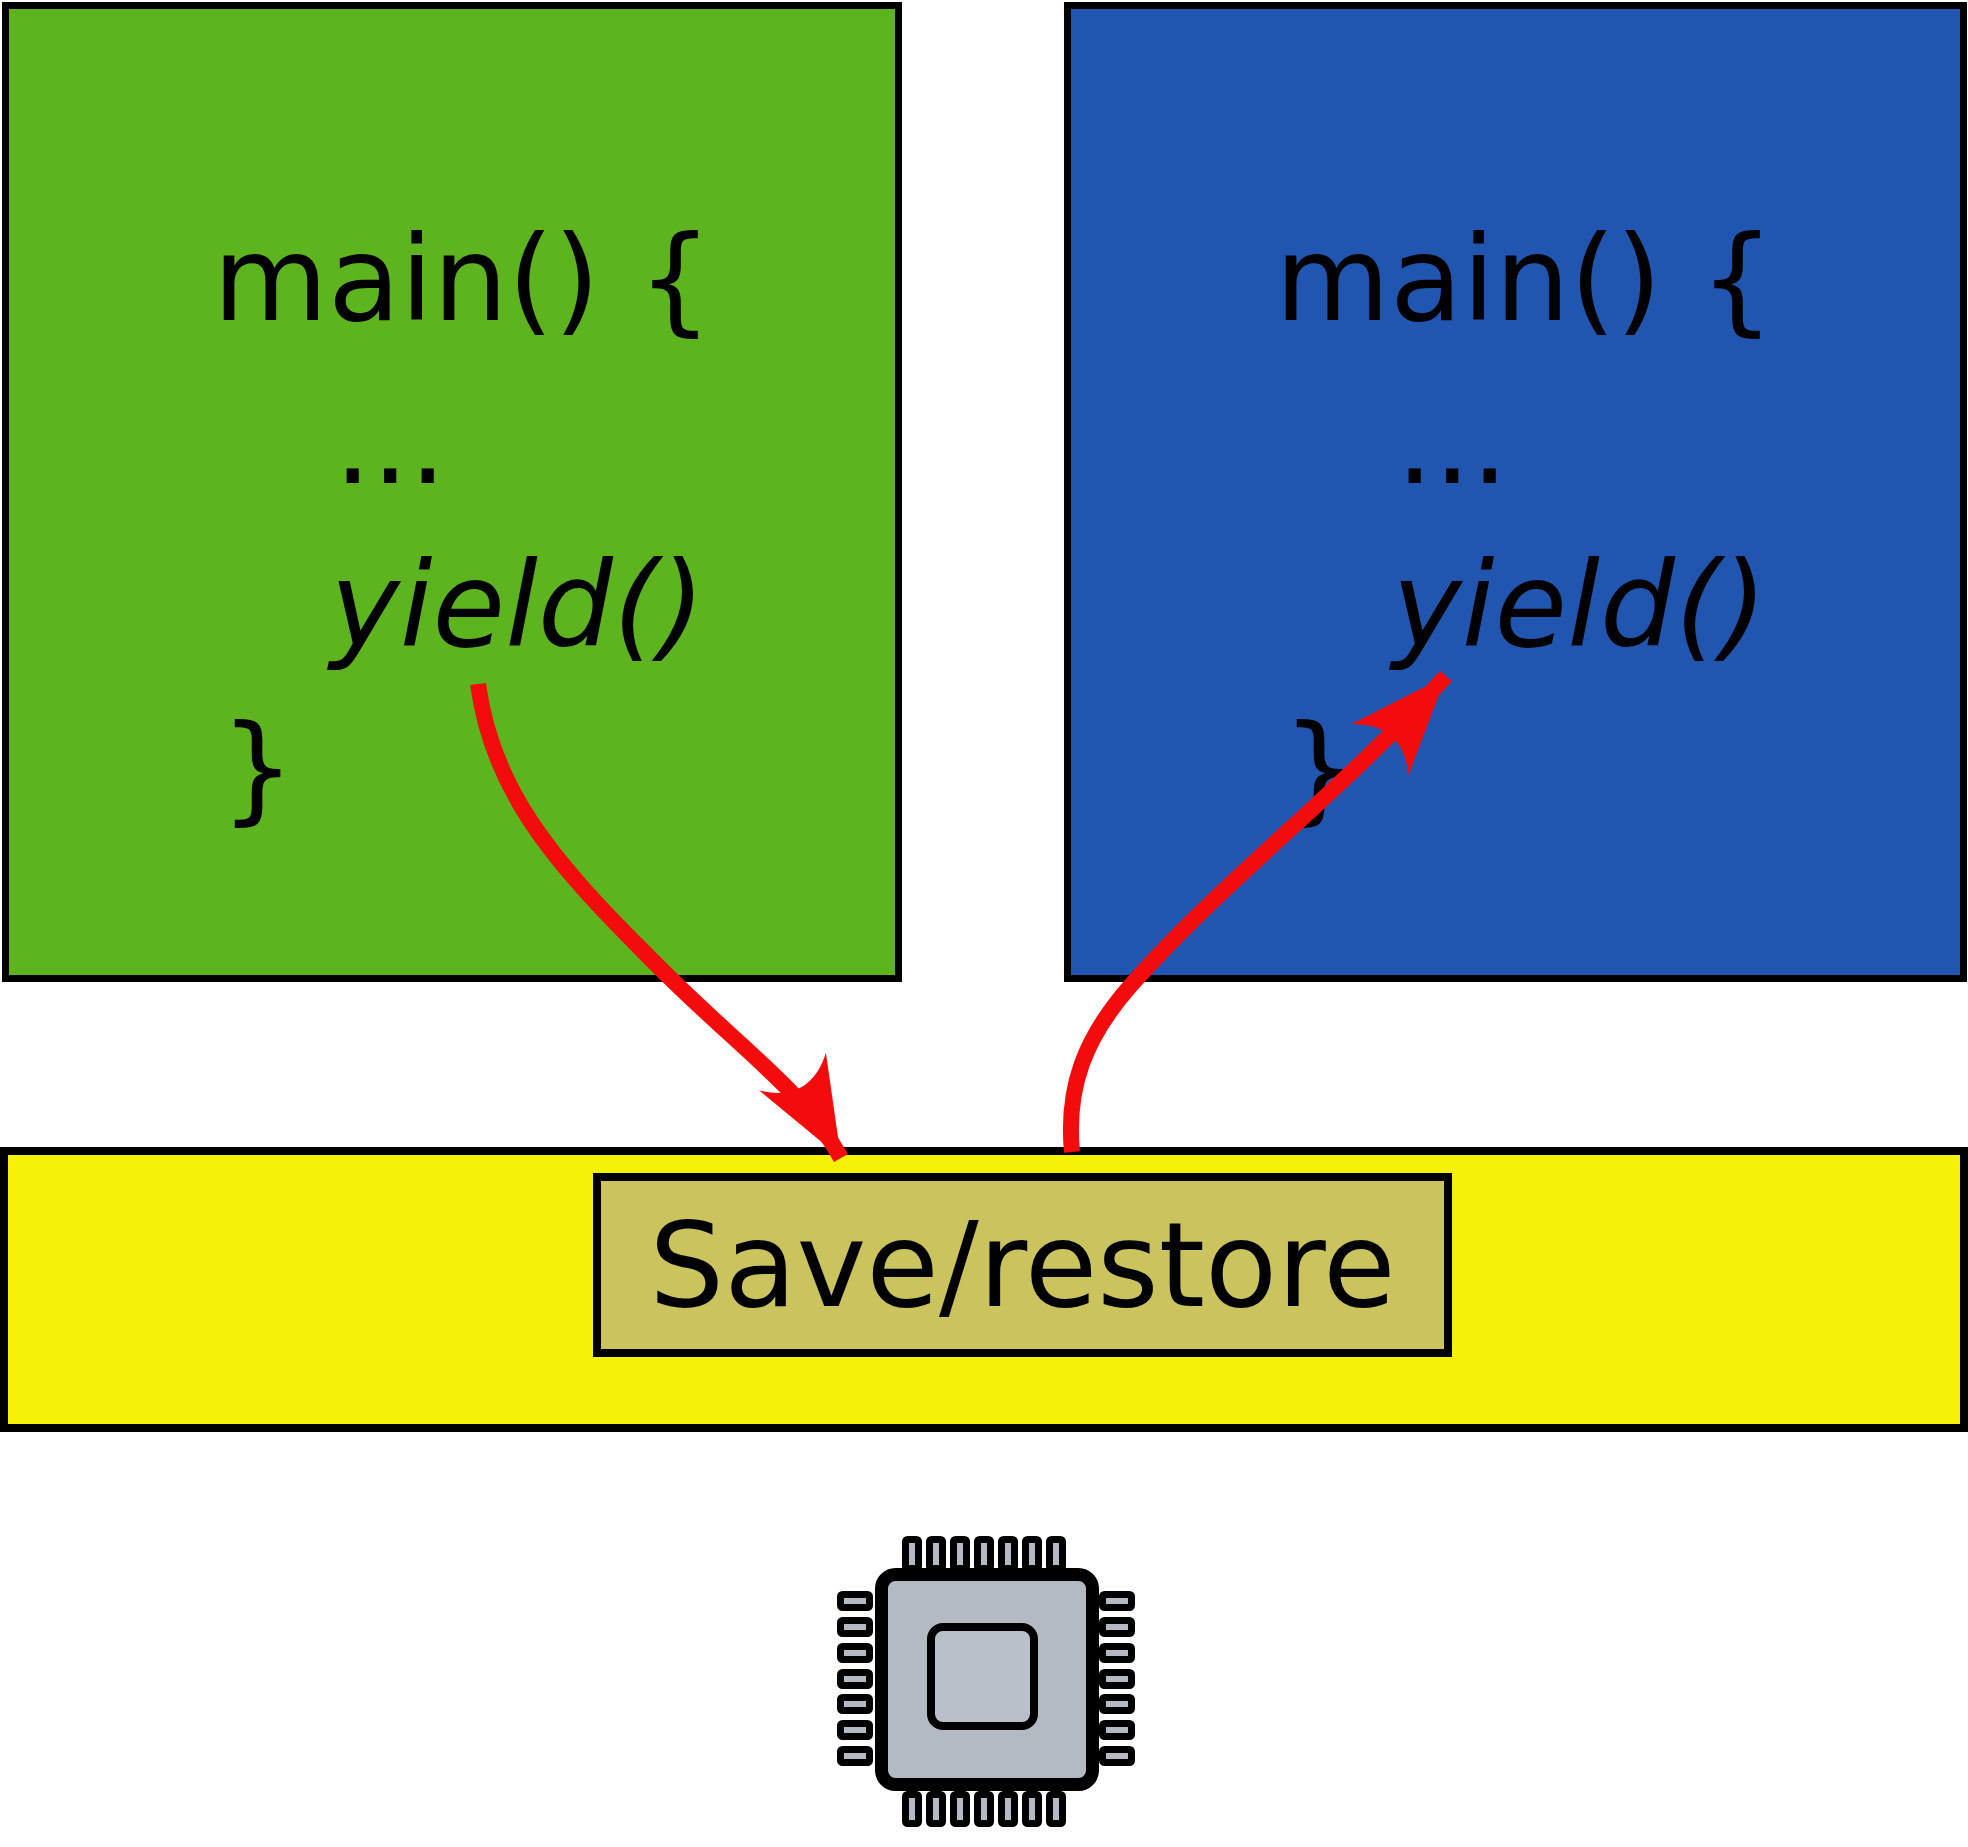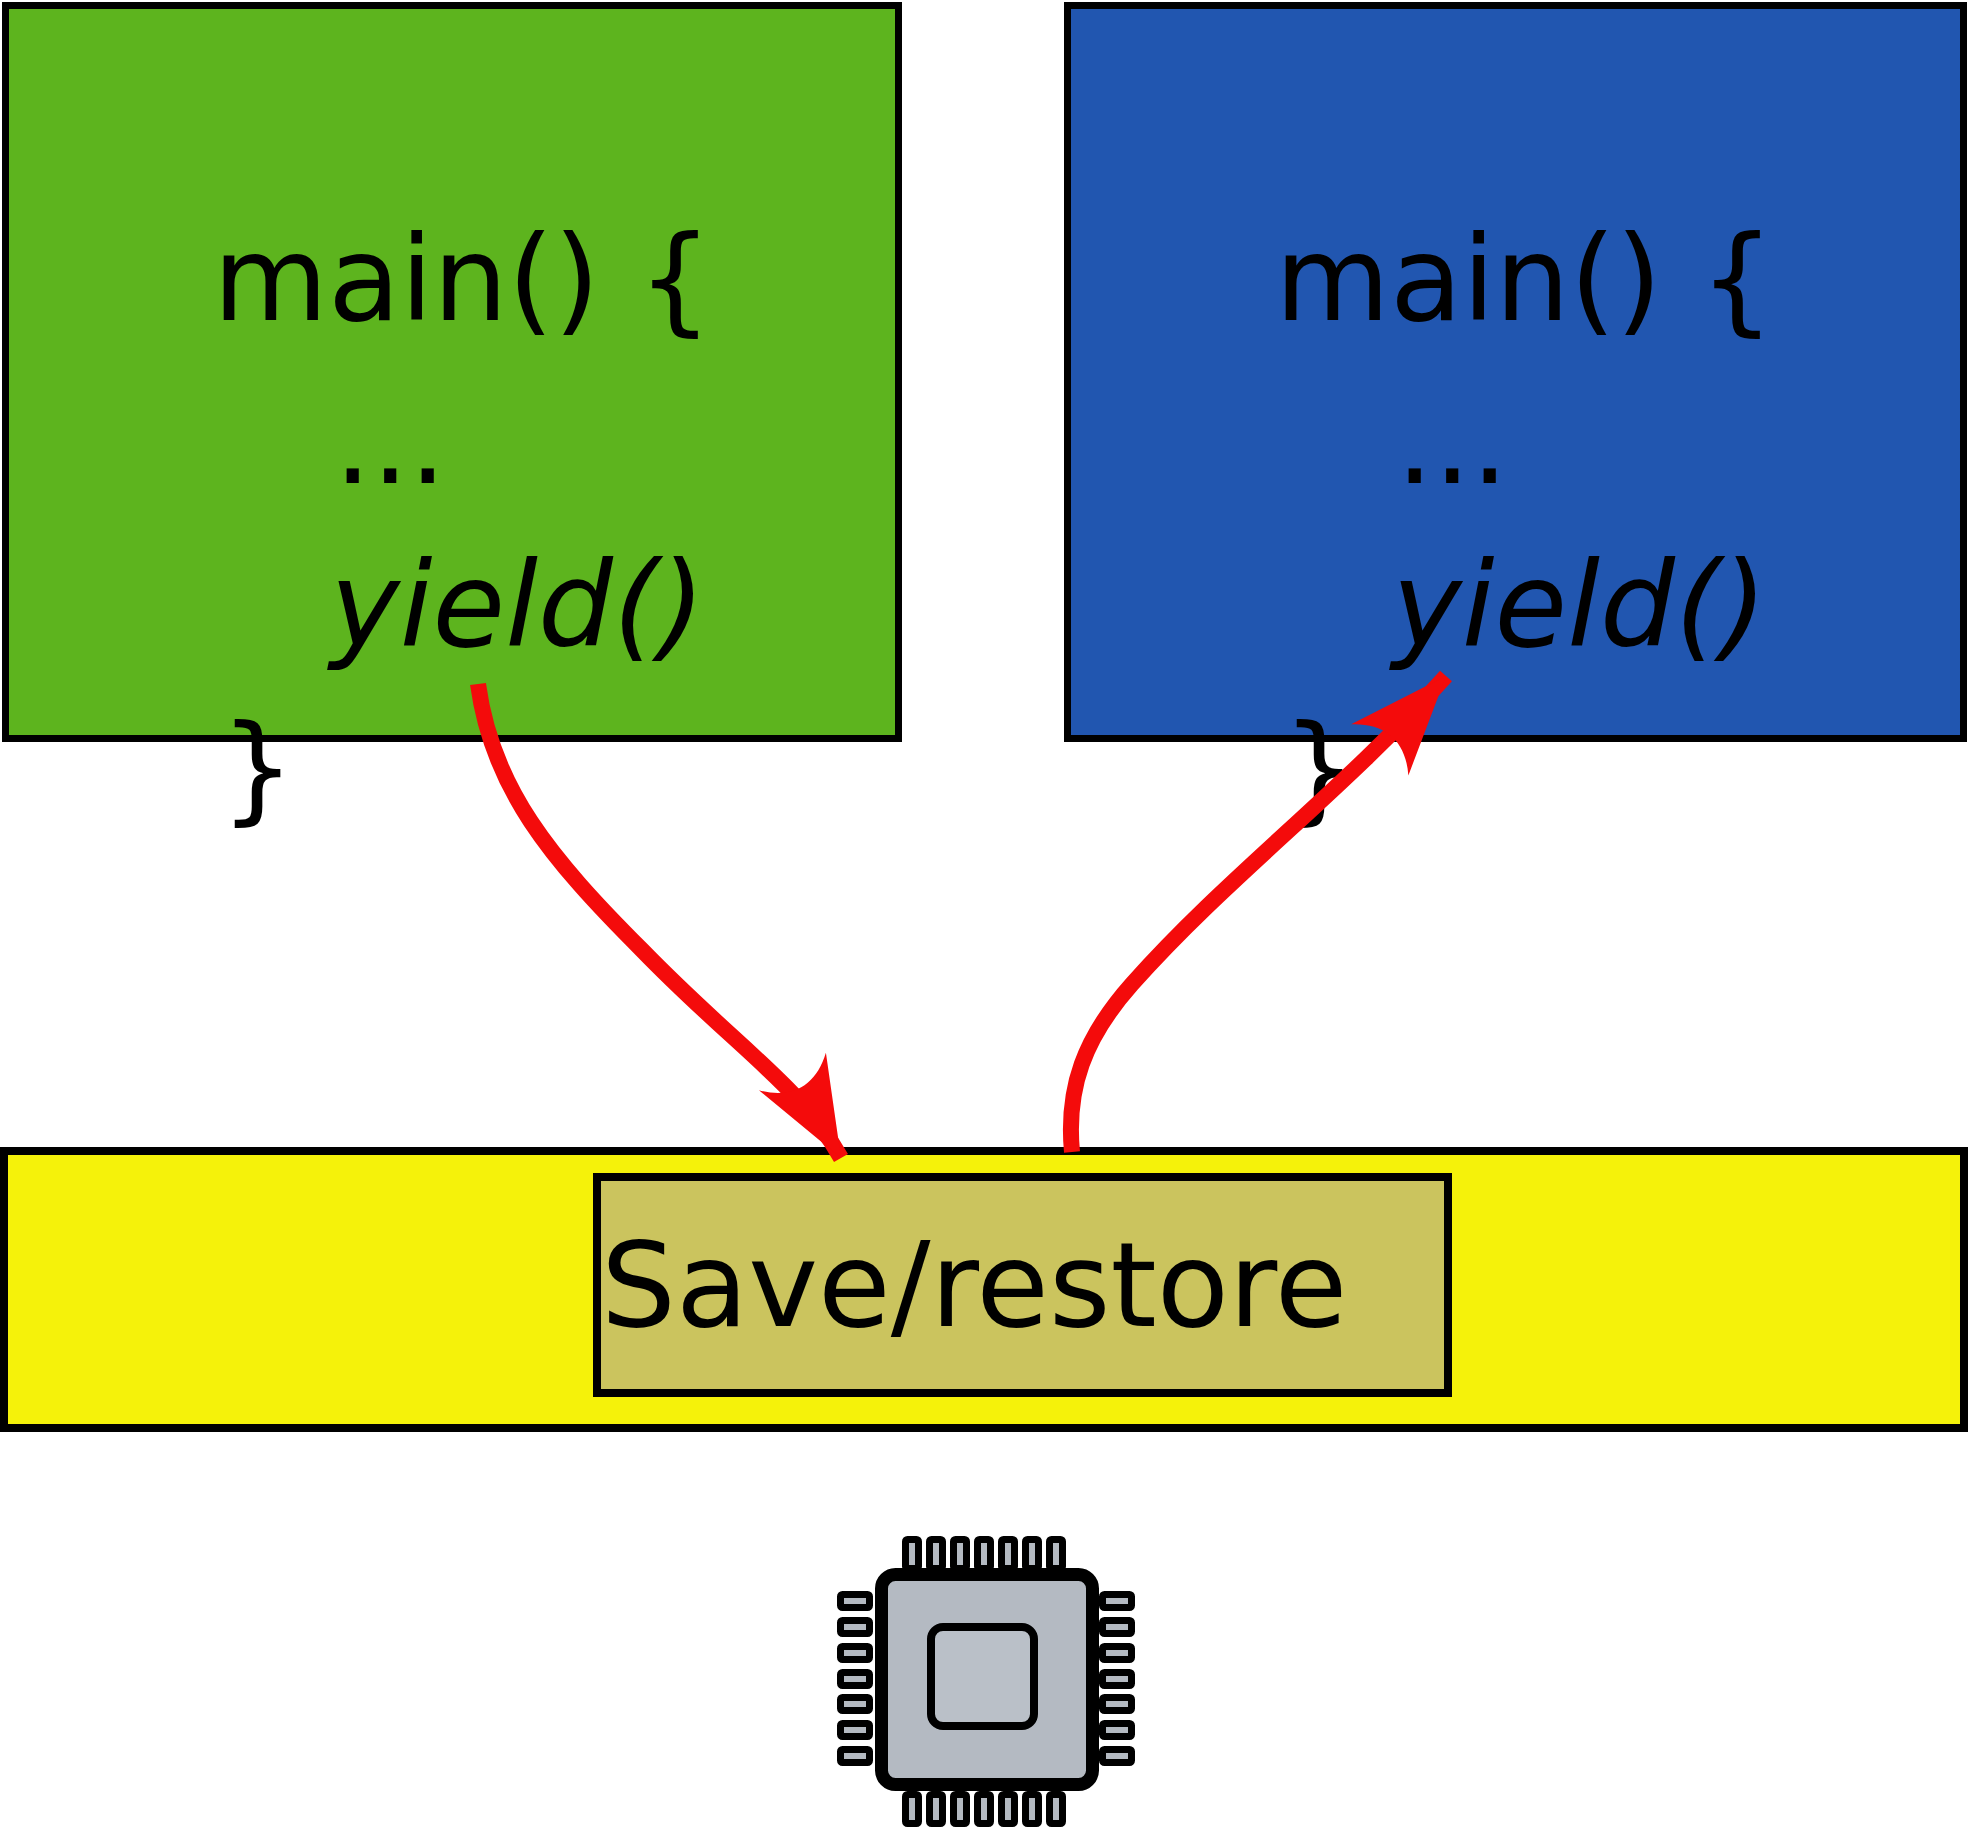--- a/index.html
+++ b/index.html
@@ -2,45 +2,45 @@
 <html style="--green-box: #5db41e; --blue-box: #2156b0; --yellow-bar: #f5f20a; --save-restore-box: #cbc45e; --arrow-red: #f40b0b; --chip-body: #b4bac2; --chip-core: #bac0c8; --outline: #000000;"><head>
 <meta charset="utf-8">
 <style>
   html,body{margin:0;padding:0;}
   body{
     width:1968px;height:1847px;position:relative;overflow:hidden;
     background:#ffffff;
     font-family:"DejaVu Sans", sans-serif;
   }
   .code-box{
-    position:absolute;top:2px;height:740px;box-sizing:border-box;
+    position:absolute;top:2px;height:980px;box-sizing:border-box;
     border:7px solid var(--outline,#000);
     padding-left:36px;
   }
   .code-box.green{left:2px;width:900px;background:var(--green-box,#5db41e);}
   .code-box.blue{left:1064px;width:903px;background:var(--blue-box,#2156b0);}
   .code-line{
     position:absolute;display:block;
     font-size:118px;line-height:118px;letter-spacing:0;
     color:#000;white-space:pre;
   }
   .code-line.l0{left:204px;top:211px;}
   .code-line.l1{left:325px;top:374px;}
   .code-line.l2{left:321px;top:537px;font-style:italic;}
   .code-line.l3{left:211px;top:700px;}
   .scheduler-bar{
     position:absolute;left:0;top:1147px;width:1968px;height:285px;
     box-sizing:border-box;border:8px solid var(--outline,#000);
     background:var(--yellow-bar,#f5f20a);
   }
   .save-restore-box{
-    position:absolute;left:593px;top:1173px;width:859px;height:224px;
+    position:absolute;left:593px;top:1173px;width:859px;height:184px;
     box-sizing:border-box;border:8px solid var(--outline,#000);
     background:var(--save-restore-box,#cbc45e);
-    display:flex;align-items:center;justify-content:flex-start;
+    display:flex;align-items:center;justify-content:center;
   }
   .save-restore-label{
     font-size:118px;line-height:118px;color:#000;white-space:pre;
   }
   .arrow-layer{
     position:absolute;left:0;top:0;width:1968px;height:1847px;
     z-index:5;pointer-events:none;
   }
   .arrow-path{
     fill:none;stroke:var(--arrow-red,#f40b0b);stroke-width:16px;

